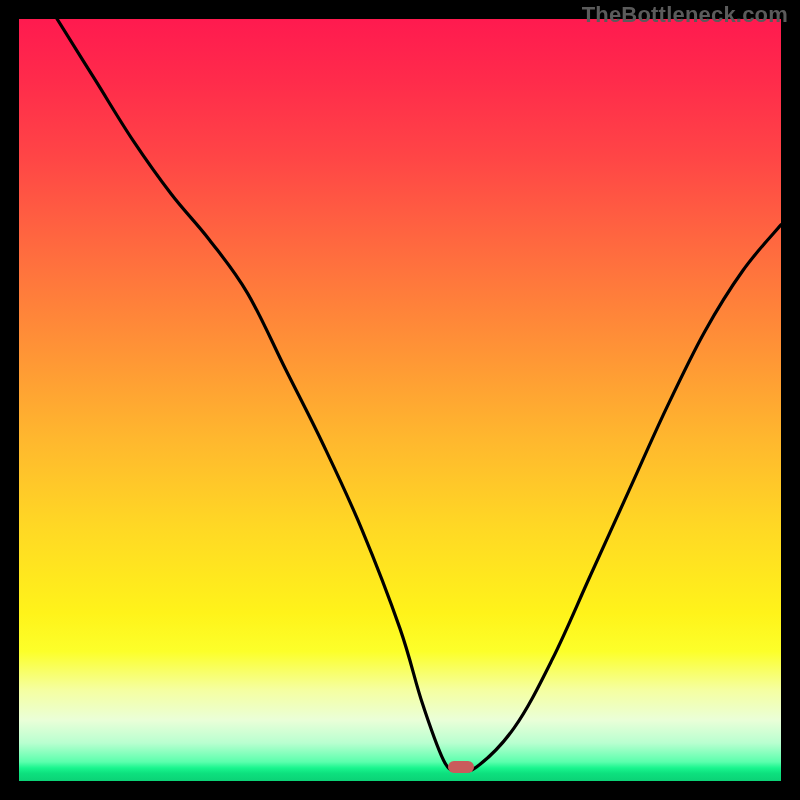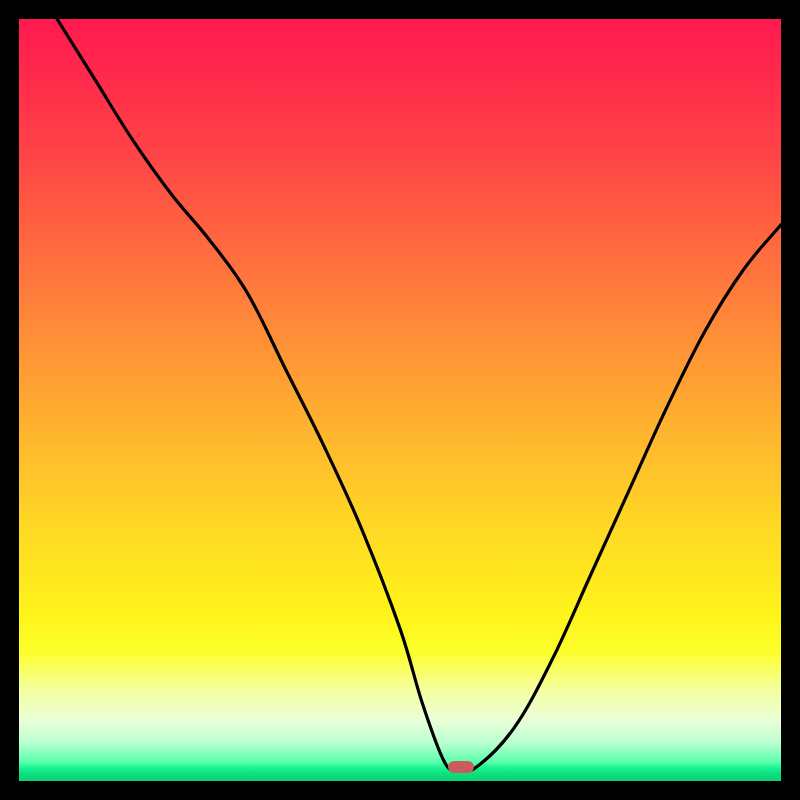--- a/index.html
+++ b/index.html
@@ -78,20 +78,21 @@
     border-radius: 6px;
     background: #c95c5c;
     transform: translate(-50%, -50%);
   }
 </style>
 </head>
 <body>
 
 <div class="frame">
 
+  <div class="watermark">TheBottleneck.com</div>
 
   <div class="plot">
     <div class="gradient">
       <div class="grad-main"></div>
     </div>
 
     <svg class="curve" viewBox="0 0 762 762" preserveAspectRatio="none">
       <path id="curvePath" d="M 38.10 0.00 C 44.96 10.97, 62.48 39.01, 76.20 60.96 C 89.92 82.91, 100.58 101.35, 114.30 121.92 C 128.02 142.49, 138.68 157.43, 152.40 175.26 C 166.12 193.09, 176.78 203.15, 190.50 220.98 C 204.22 238.81, 214.88 251.00, 228.60 274.32 C 242.32 297.64, 252.98 323.09, 266.70 350.52 C 280.42 377.95, 291.08 397.92, 304.80 426.72 C 318.52 455.52, 329.18 477.62, 342.90 510.54 C 356.62 543.46, 370.03 578.05, 381.00 609.60 C 391.97 641.15, 395.63 661.39, 403.86 685.80 C 412.09 710.21, 419.86 733.99, 426.72 745.24 C 433.58 756.48, 436.47 747.74, 441.96 748.28 C 447.45 748.83, 447.60 755.42, 457.20 748.28 C 466.80 741.15, 481.58 728.14, 495.30 708.66 C 509.02 689.18, 519.68 667.51, 533.40 640.08 C 547.12 612.65, 557.78 586.44, 571.50 556.26 C 585.22 526.08, 595.88 502.62, 609.60 472.44 C 623.32 442.26, 633.98 417.42, 647.70 388.62 C 661.42 359.82, 672.08 337.11, 685.80 312.42 C 699.52 287.73, 710.18 270.66, 723.90 251.46 C 737.62 232.26, 755.14 213.97, 762.00 205.74" fill="none" stroke="#000" stroke-width="3.2" stroke-linecap="round" stroke-linejoin="round"></path>
     </svg>
 

